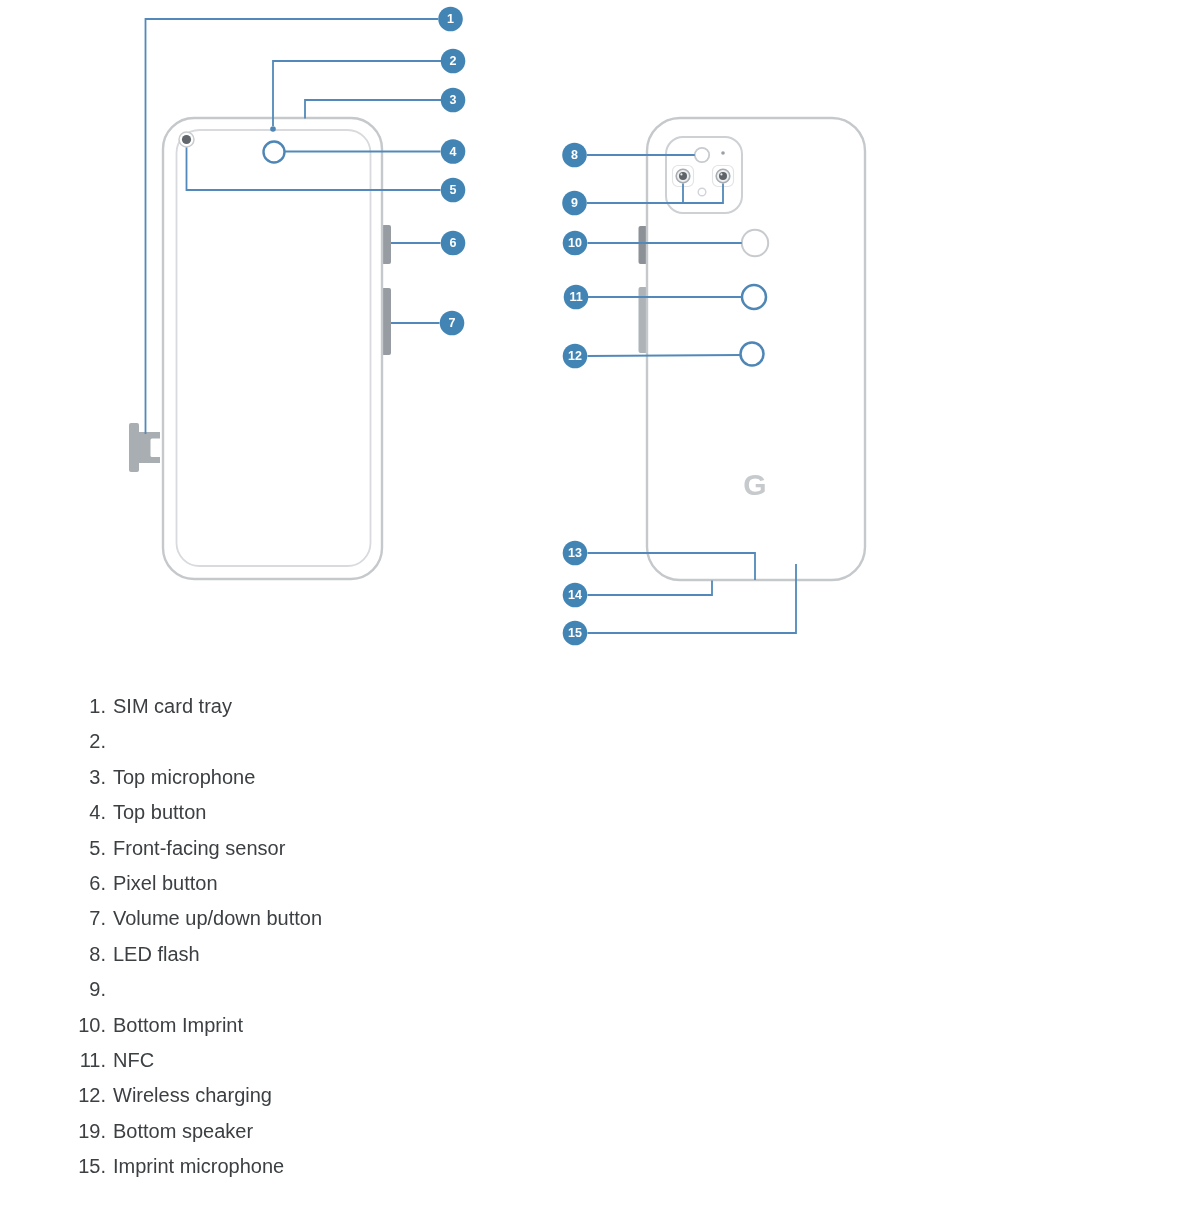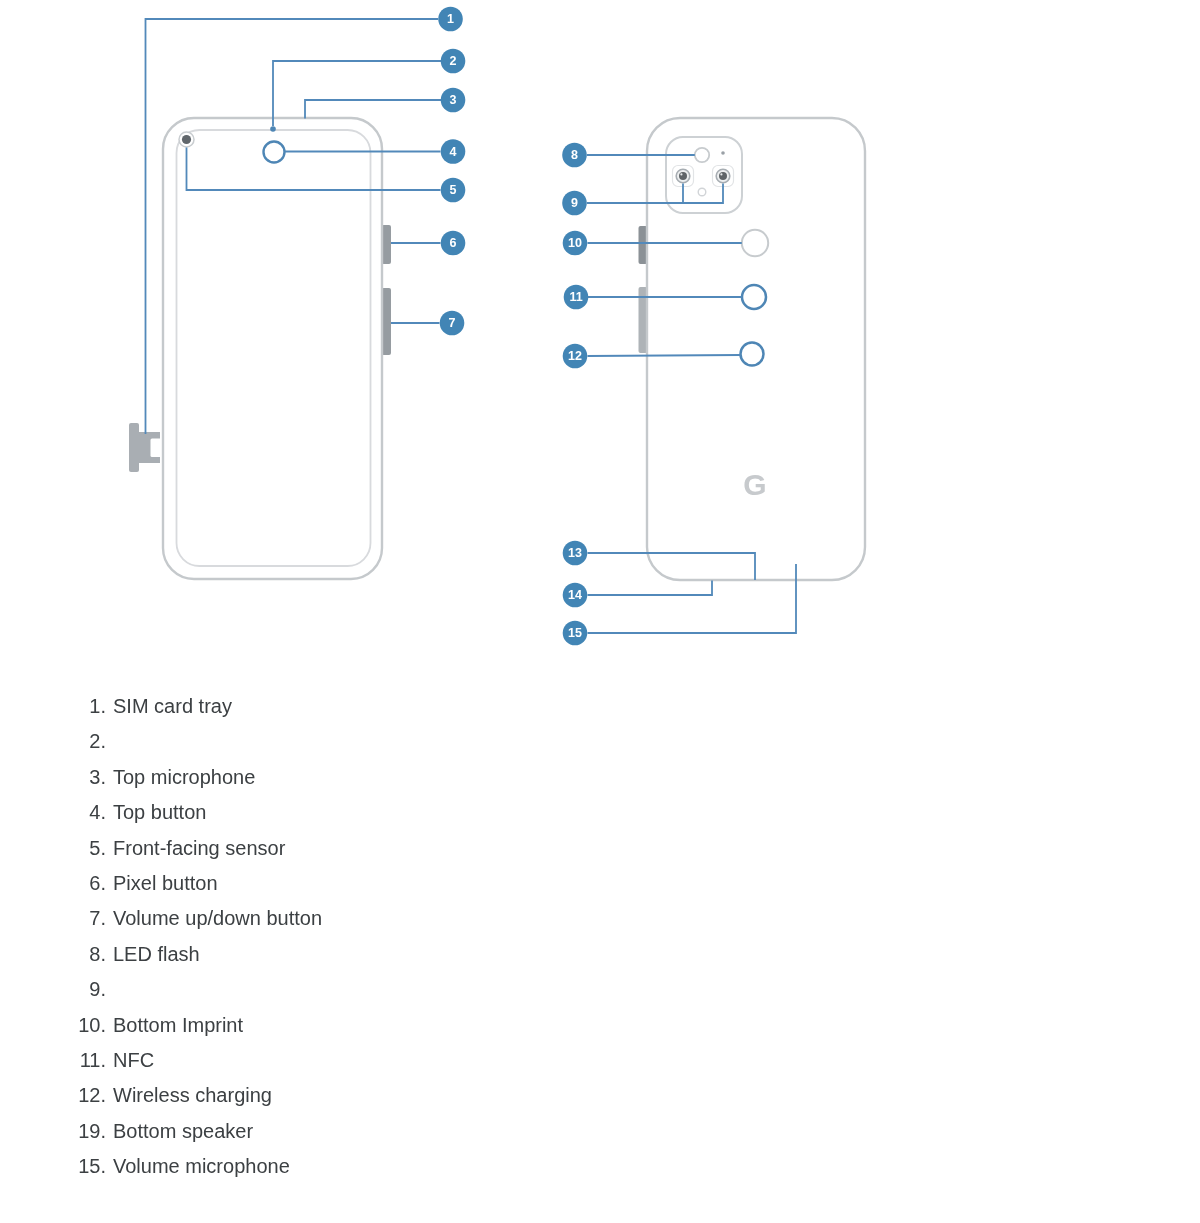--- a/index.html
+++ b/index.html
@@ -239,17 +239,17 @@
     <li>
       <span class="num">12.</span>
       <span class="label">Wireless charging</span>
     </li>
     <li>
       <span class="num">19.</span>
       <span class="label">Bottom speaker</span>
     </li>
     <li>
       <span class="num">15.</span>
-      <span class="label">Volume microphone</span>
+      <span class="label">Imprint microphone</span>
     </li>
   </ol>
 
 </div>
 
 </body></html>

